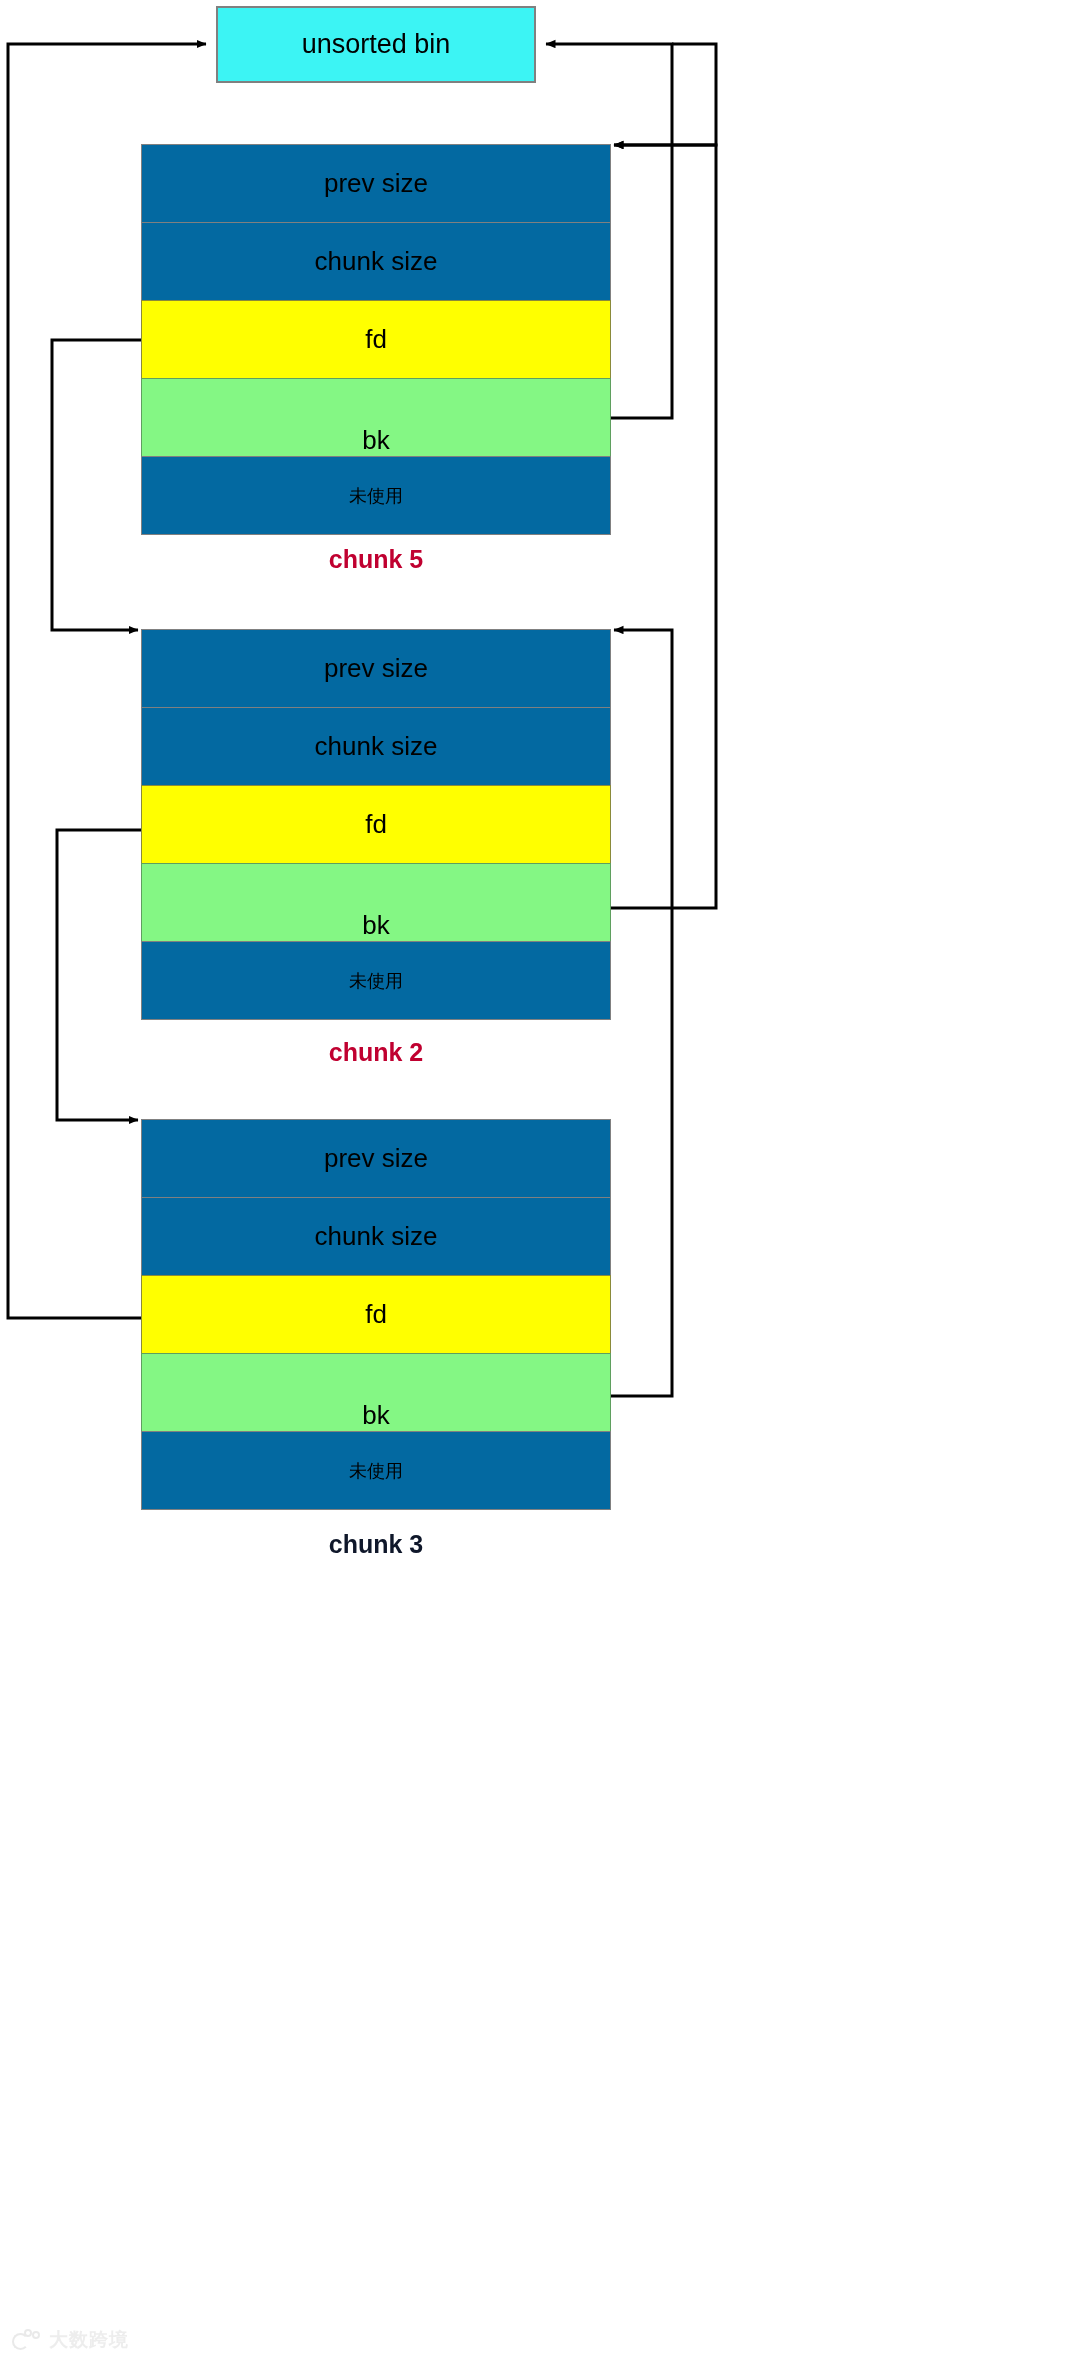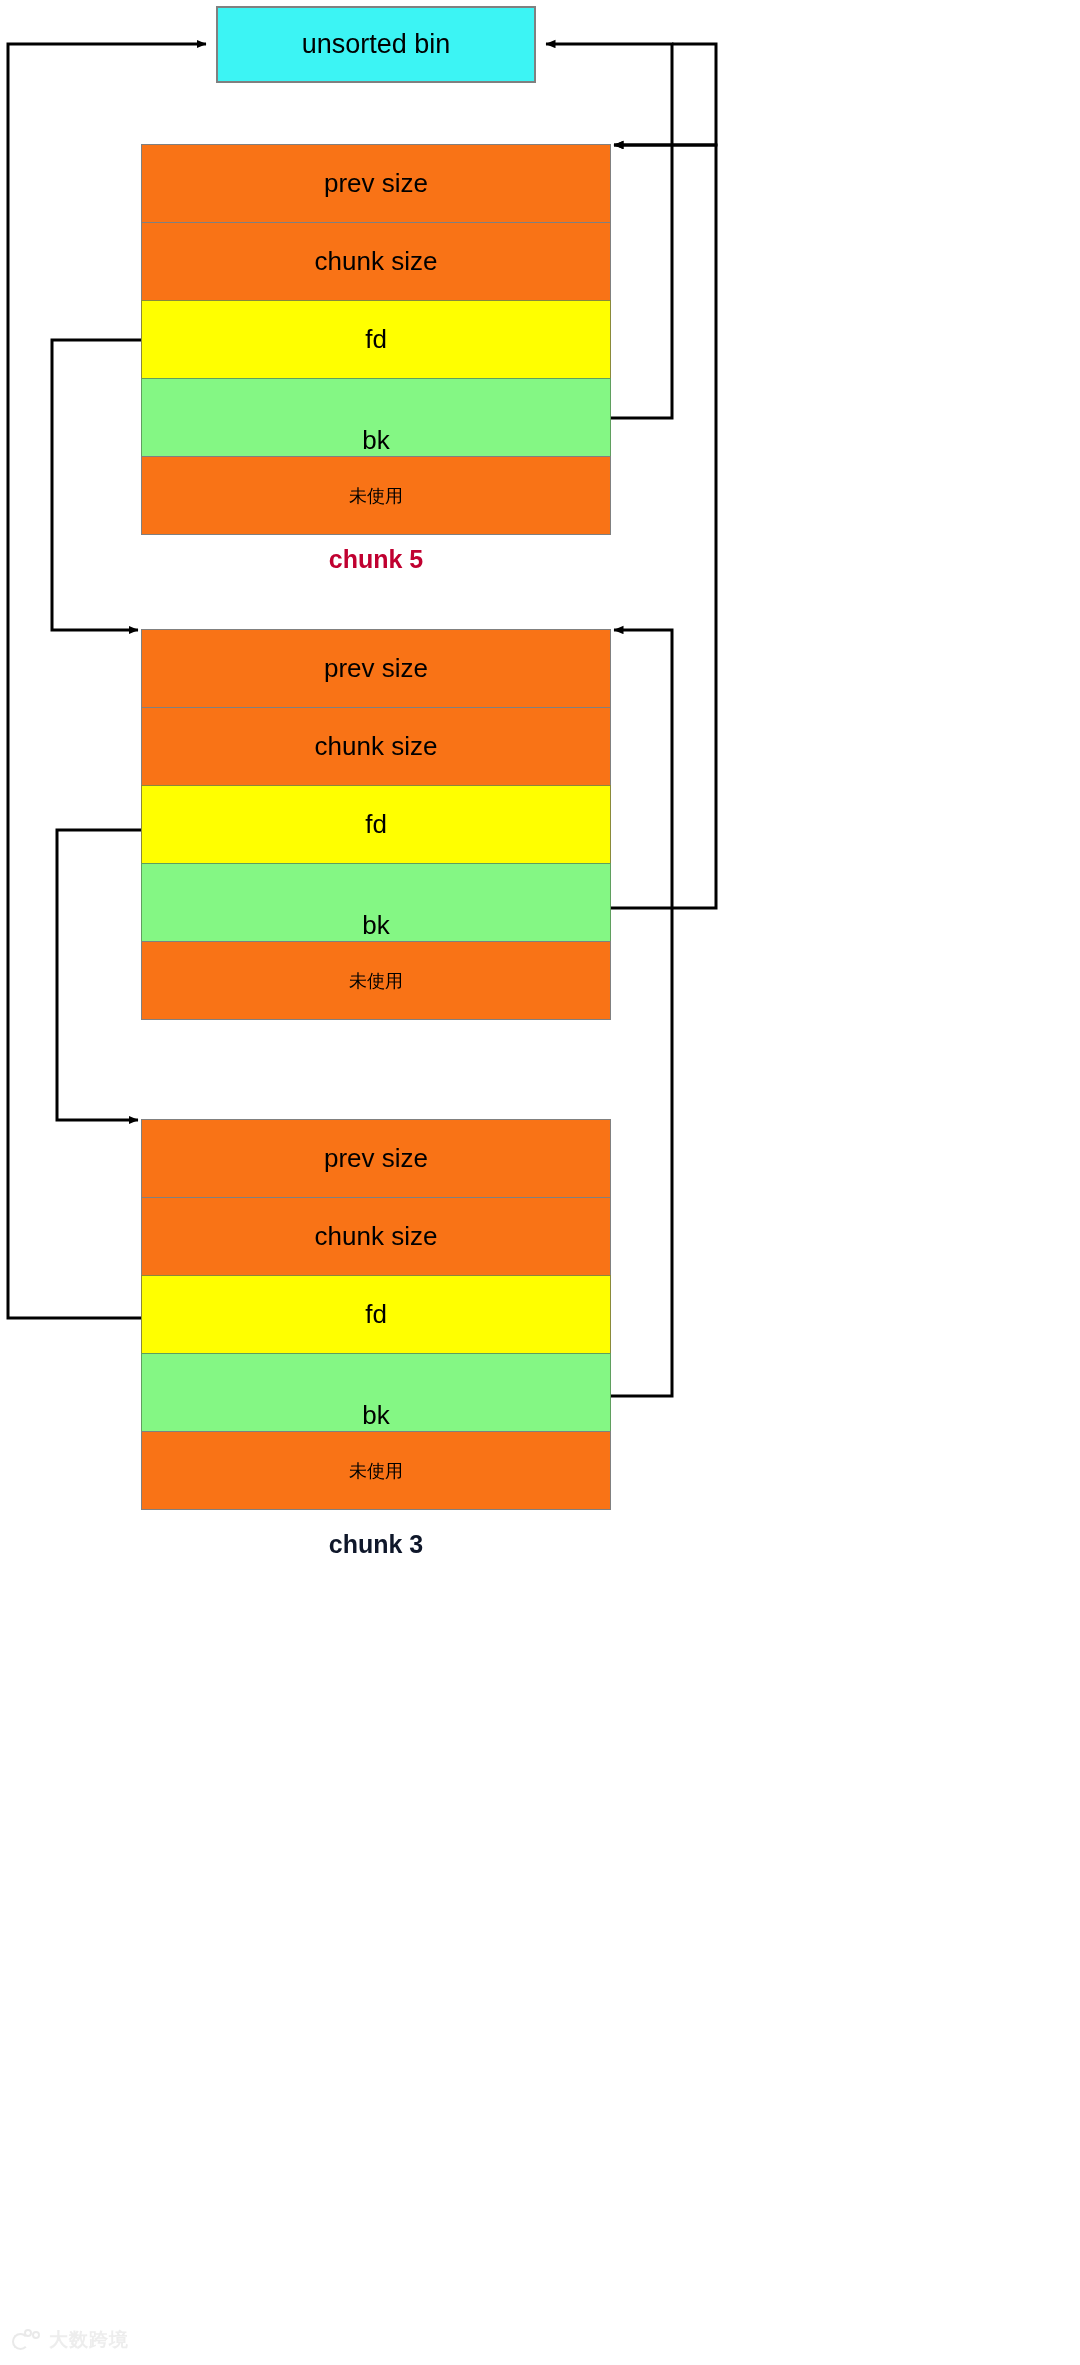--- a/index.html
+++ b/index.html
@@ -45,21 +45,21 @@
   .row {
     box-sizing: border-box;
     height: 79px;
     border: 1px solid #808080;
     margin-top: -1px;
     display: flex;
     align-items: center;
     justify-content: center;
     font-size: 26px;
     color: #000000;
-    background: #f97316;
+    background: #0369a1;
   }
   .row.fd {
     background: #ffff00;
     border-color: #8a8a3a;
     align-items: center;
   }
   .row.bk {
     background: #84f784;
     border-color: #5f9f5f;
     align-items: flex-end;
@@ -182,20 +182,21 @@
     <div class="row fd" style="background: rgb(255, 255, 0);">
       <span>fd</span>
     </div>
     <div class="row bk" style="background: rgb(132, 247, 132);">
       <span>bk</span>
     </div>
     <div class="row cjk">
       <span>未使用</span>
     </div>
   </div>
+  <div class="chunklabel" style="top: 1038px; color: rgb(192, 0, 48);">chunk 2</div>
 
   <div class="chunk" id="chunk2" style="top:1120px;">
     <div class="row">
       <span>prev size</span>
     </div>
     <div class="row">
       <span>chunk size</span>
     </div>
     <div class="row fd" style="background: rgb(255, 255, 0);">
       <span>fd</span>

